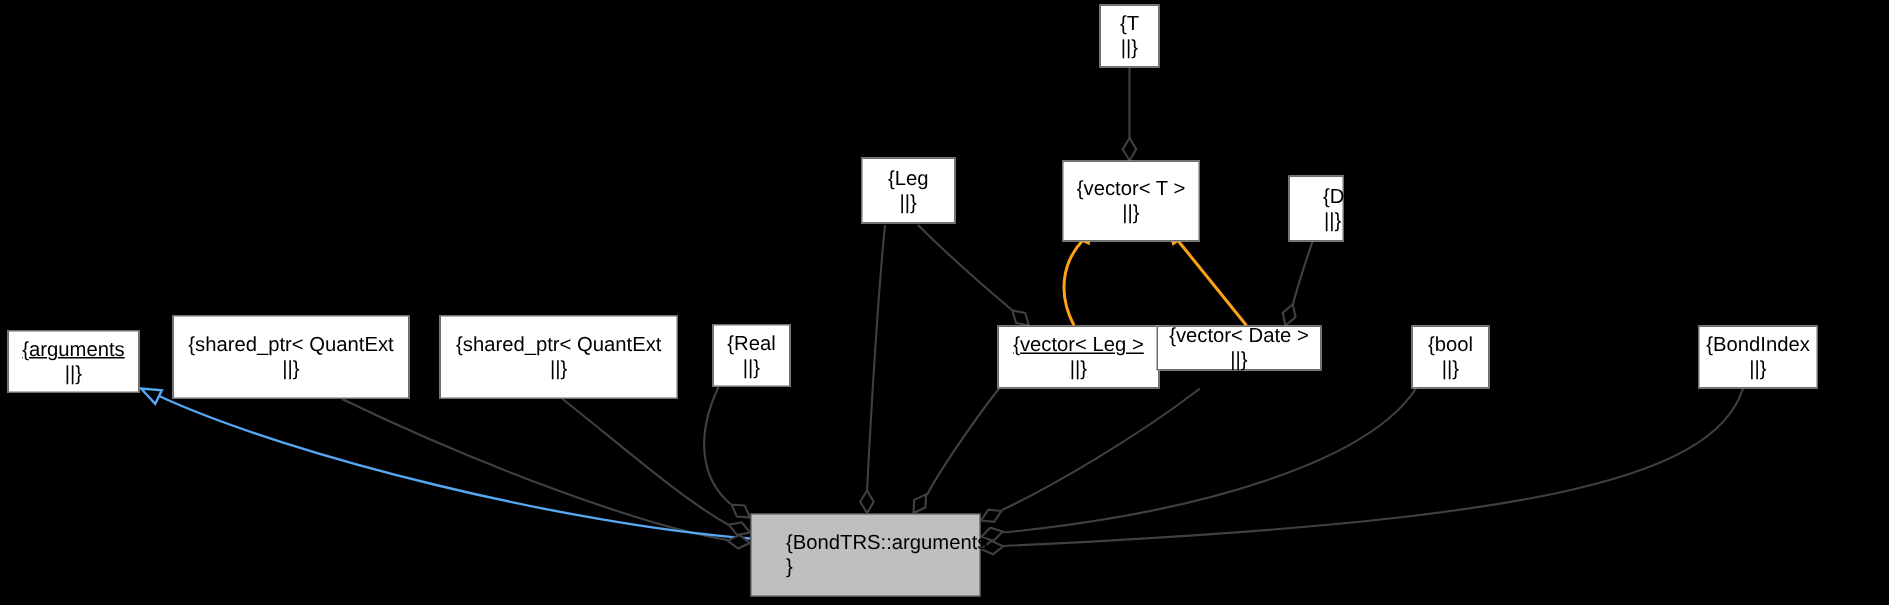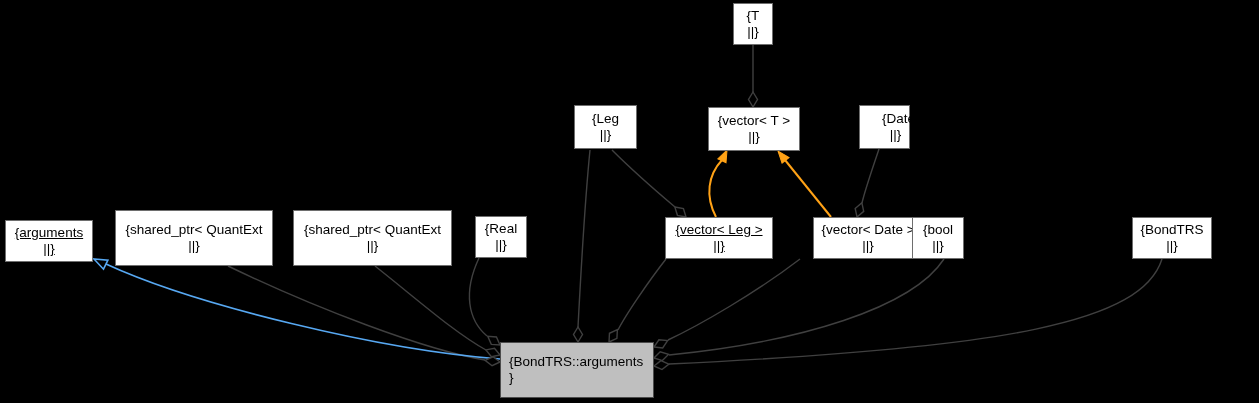--- a/index.html
+++ b/index.html
@@ -23,21 +23,21 @@
     flex-direction:column;
     justify-content:center;
     text-align:center;
     white-space:nowrap;
   }
   .node span{display:block;width:100%;}
   .node-main{
     background:#bfbfbf;
     border-color:#4c4c4c;
   }
-  .node-main span{text-align:left;padding-left:8px;box-sizing:border-box;}
+  .node-main span{text-align:left;padding-left:23px;box-sizing:border-box;}
   .node-main span:nth-child(3){text-align:center;padding-left:0;}
   .edge{fill:none;stroke:#404040;stroke-width:1.4;}
   .edge-orange{fill:none;stroke:#ffa216;stroke-width:2;}
   .edge-blue{fill:none;stroke:#57a8f2;stroke-width:1.6;}
   .diamond{fill:#000;stroke:#404040;stroke-width:1.4;}
   .arrow-orange{fill:#ffa216;stroke:#ffa216;}
   .arrow-blue-open{fill:#000;stroke:#57a8f2;stroke-width:1.6;}
 </style>
 </head>
 <body>
@@ -82,26 +82,26 @@
   <div class="node" style="left:733px;top:3px;width:40px;height:42px;">
     <span>{T</span>
     <span>||}</span>
   </div>
 
   <div class="node" style="left:574px;top:105px;width:63px;height:44px;">
     <span>{Leg</span>
     <span>||}</span>
   </div>
 
-  <div class="node" style="left:708px;top:107px;width:92px;height:44px;">
+  <div class="node" style="left:708px;top:107px;width:92px;height:54px;">
     <span>{vector&lt; T &gt;</span>
     <span>||}</span>
   </div>
 
-  <div class="node" style="left:859px;top:105px;width:51px;height:44px;padding-left:22px;">
+  <div class="node" style="left:859px;top:117px;width:37px;height:44px;padding-left:22px;">
     <span>{Date</span>
     <span>||}</span>
   </div>
 
   <div class="node" style="left:5px;top:220px;width:88px;height:42px;text-decoration:underline;">
     <span>{arguments</span>
     <span>||}</span>
   </div>
 
   <div class="node" style="left:115px;top:210px;width:158px;height:56px;">
@@ -117,32 +117,32 @@
   <div class="node" style="left:475px;top:216px;width:52px;height:42px;">
     <span>{Real</span>
     <span>||}</span>
   </div>
 
   <div class="node" style="left:665px;top:217px;width:108px;height:42px;text-decoration:underline;">
     <span>{vector&lt; Leg &gt;</span>
     <span>||}</span>
   </div>
 
-  <div class="node" style="left:813px;top:217px;width:110px;height:42px;">
+  <div class="node" style="left:771px;top:217px;width:110px;height:30px;">
     <span>{vector&lt; Date &gt;</span>
     <span>||}</span>
   </div>
 
-  <div class="node" style="left:912px;top:217px;width:52px;height:42px;">
+  <div class="node" style="left:941px;top:217px;width:52px;height:42px;">
     <span>{bool</span>
     <span>||}</span>
   </div>
 
   <div class="node" style="left:1132px;top:217px;width:80px;height:42px;">
-    <span>{BondTRS</span>
+    <span>{BondIndex</span>
     <span>||}</span>
   </div>
 
   <div class="node node-main" style="left:500px;top:342px;width:154px;height:56px;">
     <span>{BondTRS::arguments</span>
     <span>}</span>
   </div>
 
 </div>
 

